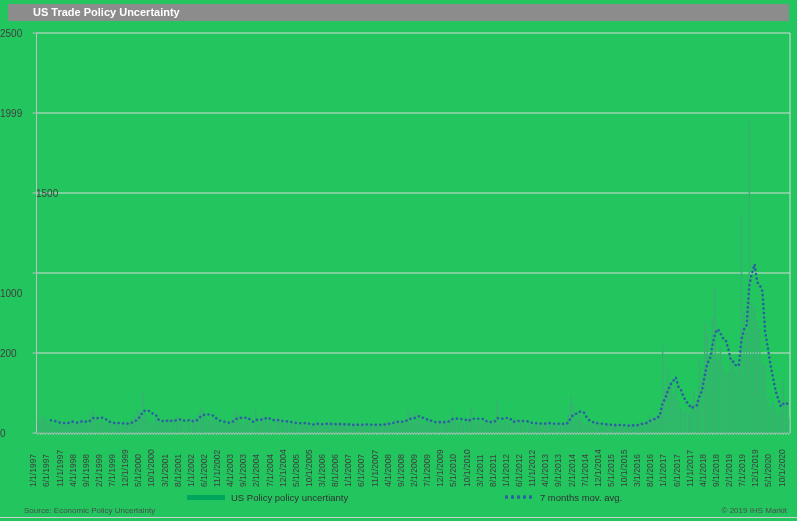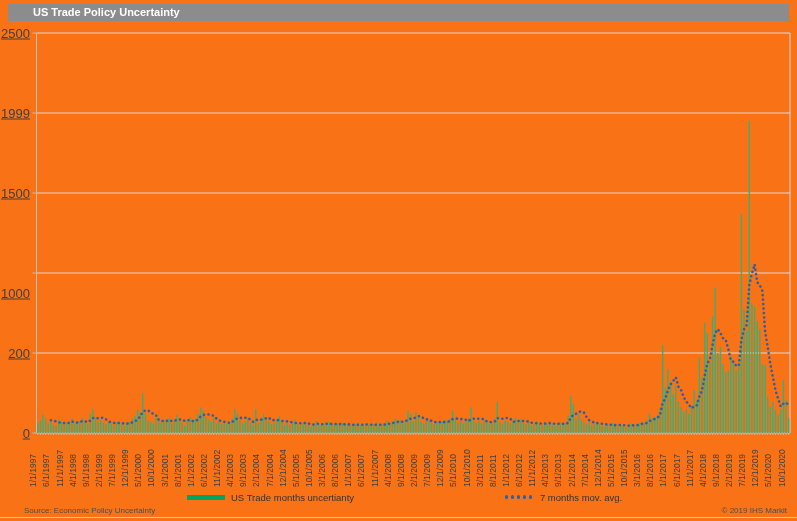--- a/index.html
+++ b/index.html
@@ -1,22 +1,22 @@
 <!DOCTYPE html>
 <html><head>
 <meta charset="utf-8">
 <style>
   html,body{margin:0;padding:0;background:#ffffff;}
   body{font-family:"Liberation Sans","DejaVu Sans",sans-serif;}
-  #stage{position:relative;width:797px;height:521px;background:#f97316;overflow:hidden;}
+  #stage{position:relative;width:797px;height:521px;background:#22c55e;overflow:hidden;}
   #title-bar{position:absolute;left:8px;top:4px;width:781px;height:17px;background:#8c8c8c;
              color:#ffffff;font-weight:bold;font-size:11px;line-height:17px;padding-left:0;}
   #title-bar span{margin-left:25px;}
   #plot-wrap{position:absolute;left:0;top:0;}
-  .ylab{position:absolute;width:30px;text-align:right;font-size:13px;color:#404040;transform:translateY(-50%);text-decoration:underline;}
+  .ylab{position:absolute;width:30px;font-size:10px;color:#404040;transform:translateY(-50%);}
   .xlab{position:absolute;height:50px;width:47px;font-size:8.5px;color:#3f3f3f;
         writing-mode:vertical-rl;transform:rotate(180deg);text-align:left;line-height:10px;letter-spacing:0px;}
   #legend-row{position:absolute;left:0;top:490px;width:797px;height:14px;font-size:9.5px;color:#333;}
   .legend-item{position:absolute;display:flex;align-items:center;height:14px;}
   #legend-bar-swatch{width:38px;height:5px;background:#00a65d;margin-right:6px;}
   .madot{width:3.4px;height:3.4px;border-radius:50%;background:#2e5fa3;margin-right:2.6px;}
   #legend-ma-swatch{display:flex;align-items:center;margin-right:5px;}
   #footer-row{position:absolute;left:0;top:503px;width:797px;height:13px;font-size:8px;color:#4d4d4d;}
   #source-note{position:absolute;left:8px;top:3px;margin-left:16px;}
   #copyright-note{position:absolute;right:10px;top:3px;}
@@ -619,21 +619,21 @@
         <rect x="780.110975609756" y="409" width="1.4" height="24" fill="#3bae74"></rect>
         <rect x="782.7364111498257" y="380.2" width="1.4" height="52.80000000000001" fill="#3bae74"></rect>
         <rect x="785.3618466898954" y="400.2" width="1.4" height="32.80000000000001" fill="#3bae74"></rect>
         <rect x="787.9872822299651" y="417.8" width="1.4" height="15.199999999999989" fill="#3bae74"></rect>
         <path d="M50.9 420.2L53.6 420.6L56.2 421.5L58.8 422.3L61.4 422.9L64.1 423.0L66.7 423.3L69.3 422.7L71.9 421.5L74.6 422.2L77.2 422.6L79.8 422.1L82.4 421.1L85.1 421.3L87.7 422.2L90.3 420.6L92.9 418.1L95.6 417.7L98.2 418.3L100.8 417.9L103.4 417.7L106.1 419.4L108.7 421.5L111.3 422.3L114.0 422.9L116.6 423.3L119.2 423.0L121.8 423.0L124.5 423.7L127.1 423.7L129.7 423.1L132.3 422.5L135.0 421.5L137.6 419.0L140.2 416.7L142.8 411.7L145.5 410.3L148.1 410.6L150.7 411.7L153.3 414.1L156.0 415.0L158.6 419.7L161.2 421.1L163.8 421.0L166.5 421.0L169.1 420.1L171.7 421.0L174.3 421.0L177.0 419.7L179.6 419.5L182.2 419.7L184.8 421.0L187.5 420.5L190.1 419.8L192.7 421.0L195.3 421.0L198.0 419.5L200.6 416.5L203.2 414.9L205.8 414.9L208.5 414.5L211.1 415.0L213.7 415.7L216.3 418.3L219.0 420.1L221.6 421.3L224.2 421.8L226.8 422.2L229.5 422.9L232.1 422.1L234.7 420.1L237.3 418.3L240.0 417.9L242.6 417.8L245.2 417.8L247.8 417.7L250.5 419.9L253.1 421.8L255.7 419.9L258.3 419.9L261.0 419.7L263.6 419.0L266.2 418.2L268.9 417.7L271.5 420.2L274.1 420.1L276.7 419.9L279.4 420.3L282.0 421.0L284.6 421.5L287.2 421.4L289.9 421.8L292.5 422.3L295.1 422.9L297.7 423.1L300.4 423.3L303.0 423.4L305.6 422.9L308.2 423.3L310.9 424.5L313.5 424.5L316.1 423.7L318.7 423.7L321.4 424.3L324.0 424.1L326.6 423.8L329.2 423.5L331.9 424.1L334.5 424.3L337.1 423.9L339.7 424.2L342.4 423.8L345.0 424.5L347.6 424.5L350.2 424.3L352.9 424.9L355.5 424.7L358.1 424.7L360.7 424.6L363.4 424.9L366.0 424.6L368.6 424.3L371.2 424.7L373.9 425.0L376.5 424.6L379.1 424.6L381.7 424.9L384.4 424.6L387.0 423.7L389.6 423.7L392.2 423.5L394.9 422.3L397.5 421.9L400.1 421.4L402.7 421.8L405.4 421.4L408.0 419.5L410.6 418.7L413.3 418.6L415.9 417.3L418.5 416.3L421.1 416.3L423.8 418.5L426.4 419.4L429.0 419.3L431.6 421.0L434.3 422.1L436.9 422.1L439.5 422.1L442.1 422.3L444.8 422.1L447.4 421.9L450.0 421.0L452.6 419.1L455.3 418.5L457.9 418.7L460.5 419.0L463.1 419.3L465.8 419.8L468.4 421.1L471.0 419.1L473.6 418.7L476.3 419.0L478.9 418.6L481.5 418.9L484.1 419.0L486.8 421.4L489.4 422.1L492.0 422.1L494.6 421.7L497.3 418.1L499.9 418.5L502.5 418.7L505.1 418.1L507.8 417.9L510.4 418.7L513.0 421.9L515.6 421.3L518.3 421.0L520.9 420.9L523.5 421.1L526.1 421.3L528.8 421.4L531.4 422.7L534.0 423.0L536.6 423.3L539.3 423.4L541.9 423.5L544.5 423.7L547.1 423.4L549.8 423.1L552.4 423.5L555.0 423.8L557.6 423.7L560.3 423.7L562.9 423.8L565.5 424.1L568.2 422.7L570.8 417.8L573.4 414.5L576.0 413.8L578.7 411.9L581.3 411.4L583.9 412.5L586.5 417.1L589.2 420.2L591.8 421.3L594.4 422.9L597.0 423.1L599.7 423.5L602.3 423.8L604.9 424.5L607.5 424.3L610.2 424.7L612.8 425.0L615.4 425.1L618.0 425.3L620.7 424.9L623.3 425.1L625.9 425.4L628.5 425.7L631.2 425.4L633.8 425.3L636.4 425.3L639.0 424.9L641.7 423.9L644.3 423.5L646.9 423.0L649.5 421.0L652.2 419.9L654.8 418.9L657.4 417.8L660.0 415.3L662.7 402.7L665.3 398.5L667.9 390.3L670.5 384.5L673.2 381.0L675.8 377.3L678.4 386.6L681.0 389.8L683.7 397.0L686.3 401.5L688.9 404.7L691.5 408.2L694.2 406.3L696.8 405.3L699.4 396.2L702.0 390.9L704.7 375.7L707.3 363.5L709.9 359.0L712.5 344.9L715.2 333.1L717.8 329.1L720.4 333.1L723.1 338.3L725.7 339.9L728.3 349.0L730.9 360.5L733.6 361.8L736.2 365.8L738.8 365.8L741.4 339.4L744.1 329.3L746.7 325.0L749.3 285.0L751.9 273.8L754.6 264.2L757.2 282.1L759.8 285.3L762.4 290.9L765.1 331.5L767.7 347.1L770.3 363.8L772.9 377.3L775.6 390.7L778.2 399.1L780.8 406.5L783.4 403.7L786.1 402.6L788.7 405.3" fill="none" stroke="#2e5fa3" stroke-width="2.6" stroke-linecap="round" stroke-dasharray="0.1 4.4"></path>
       </svg>
     <div id="ylabels">
         <div class="ylab" style="left: 0px; top: 433px;">0</div>
         <div class="ylab" style="left: 0px; top: 353px;">200</div>
         <div class="ylab" style="left: 0px; top: 273px; margin-top: 20px;">1000</div>
-        <div class="ylab" style="left: 0px; top: 193px;">1500</div>
+        <div class="ylab" style="left: 0px; top: 193px; padding-left: 36px;">1500</div>
         <div class="ylab" style="left: 0px; top: 113px;">1999</div>
         <div class="ylab" style="left: 0px; top: 33px;">2500</div>
       </div>
     <div id="xlabels">
         <div class="xlab" style="left: 28.3127px; top: 437px;">1/1/1997</div>
         <div class="xlab" style="left: 41.4399px; top: 437px;">6/1/1997</div>
         <div class="xlab" style="left: 54.5671px; top: 437px;">11/1/1997</div>
         <div class="xlab" style="left: 67.6943px; top: 437px;">4/1/1998</div>
         <div class="xlab" style="left: 80.8214px; top: 437px;">9/1/1998</div>
         <div class="xlab" style="left: 93.9486px; top: 437px;">2/1/1999</div>
@@ -688,21 +688,21 @@
         <div class="xlab" style="left: 737.18px; top: 437px;">7/1/2019</div>
         <div class="xlab" style="left: 750.307px; top: 437px;">12/1/2019</div>
         <div class="xlab" style="left: 763.435px; top: 437px;">5/1/2020</div>
         <div class="xlab" style="left: 776.562px; top: 437px;">10/1/2020</div>
       </div>
   </div>
 
   <div id="legend-row">
     <div class="legend-item" style="left:187px;">
       <span id="legend-bar-swatch"></span>
-      <span>US Trade months uncertianty</span>
+      <span>US Policy policy uncertianty</span>
     </div>
     <div class="legend-item" style="left:505px;">
       <span id="legend-ma-swatch">
         <span class="madot"></span>
           <span class="madot"></span>
           <span class="madot"></span>
           <span class="madot"></span>
           <span class="madot"></span>
       </span>
       <span>7 months mov. avg.</span>

